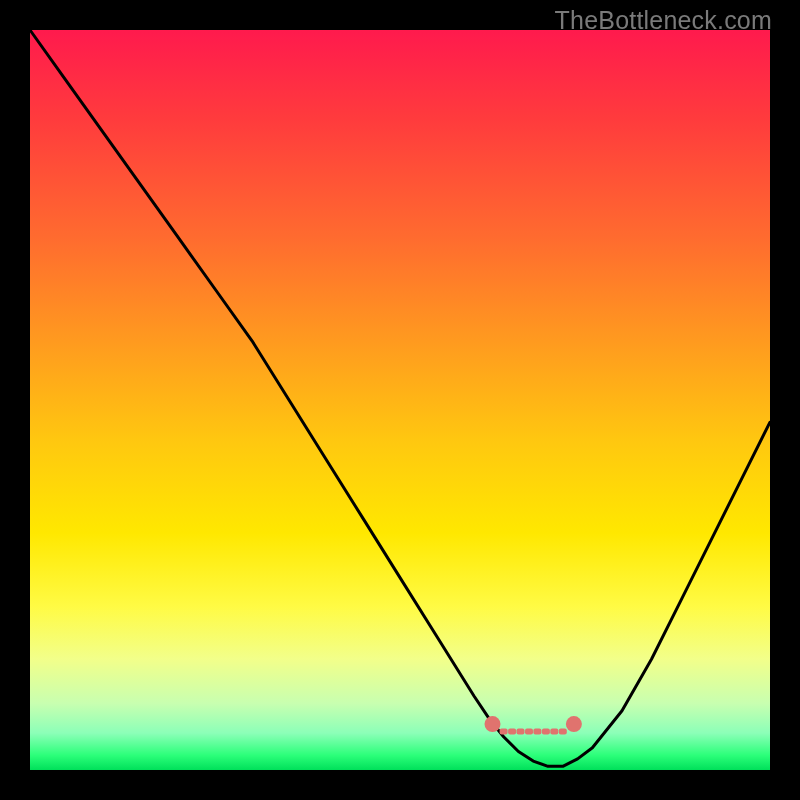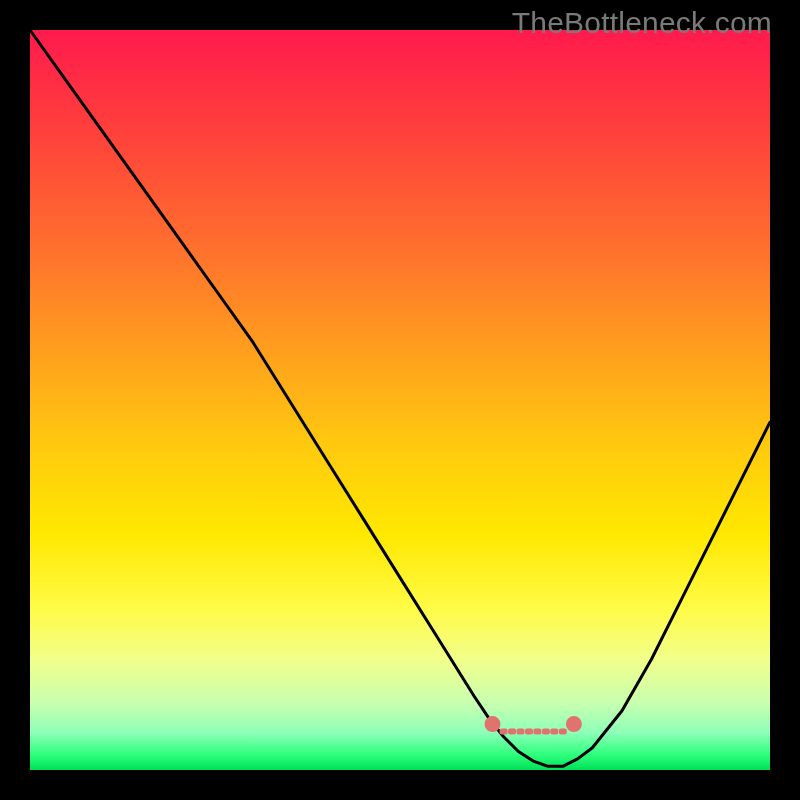--- a/index.html
+++ b/index.html
@@ -36,21 +36,21 @@
       #2cff7a 98%,
       #00e05a 100%
     );
   }
   .watermark {
     position: absolute;
     top: 6px;
     right: 28px;
     color: #7a7a7a;
     font-family: Arial, Helvetica, sans-serif;
-    font-size: 30px;
+    font-size: 25px;
     letter-spacing: 0.2px;
     user-select: none;
   }
   svg.curve {
     position: absolute;
     left: 0;
     top: 0;
   }
 </style>
 </head>

